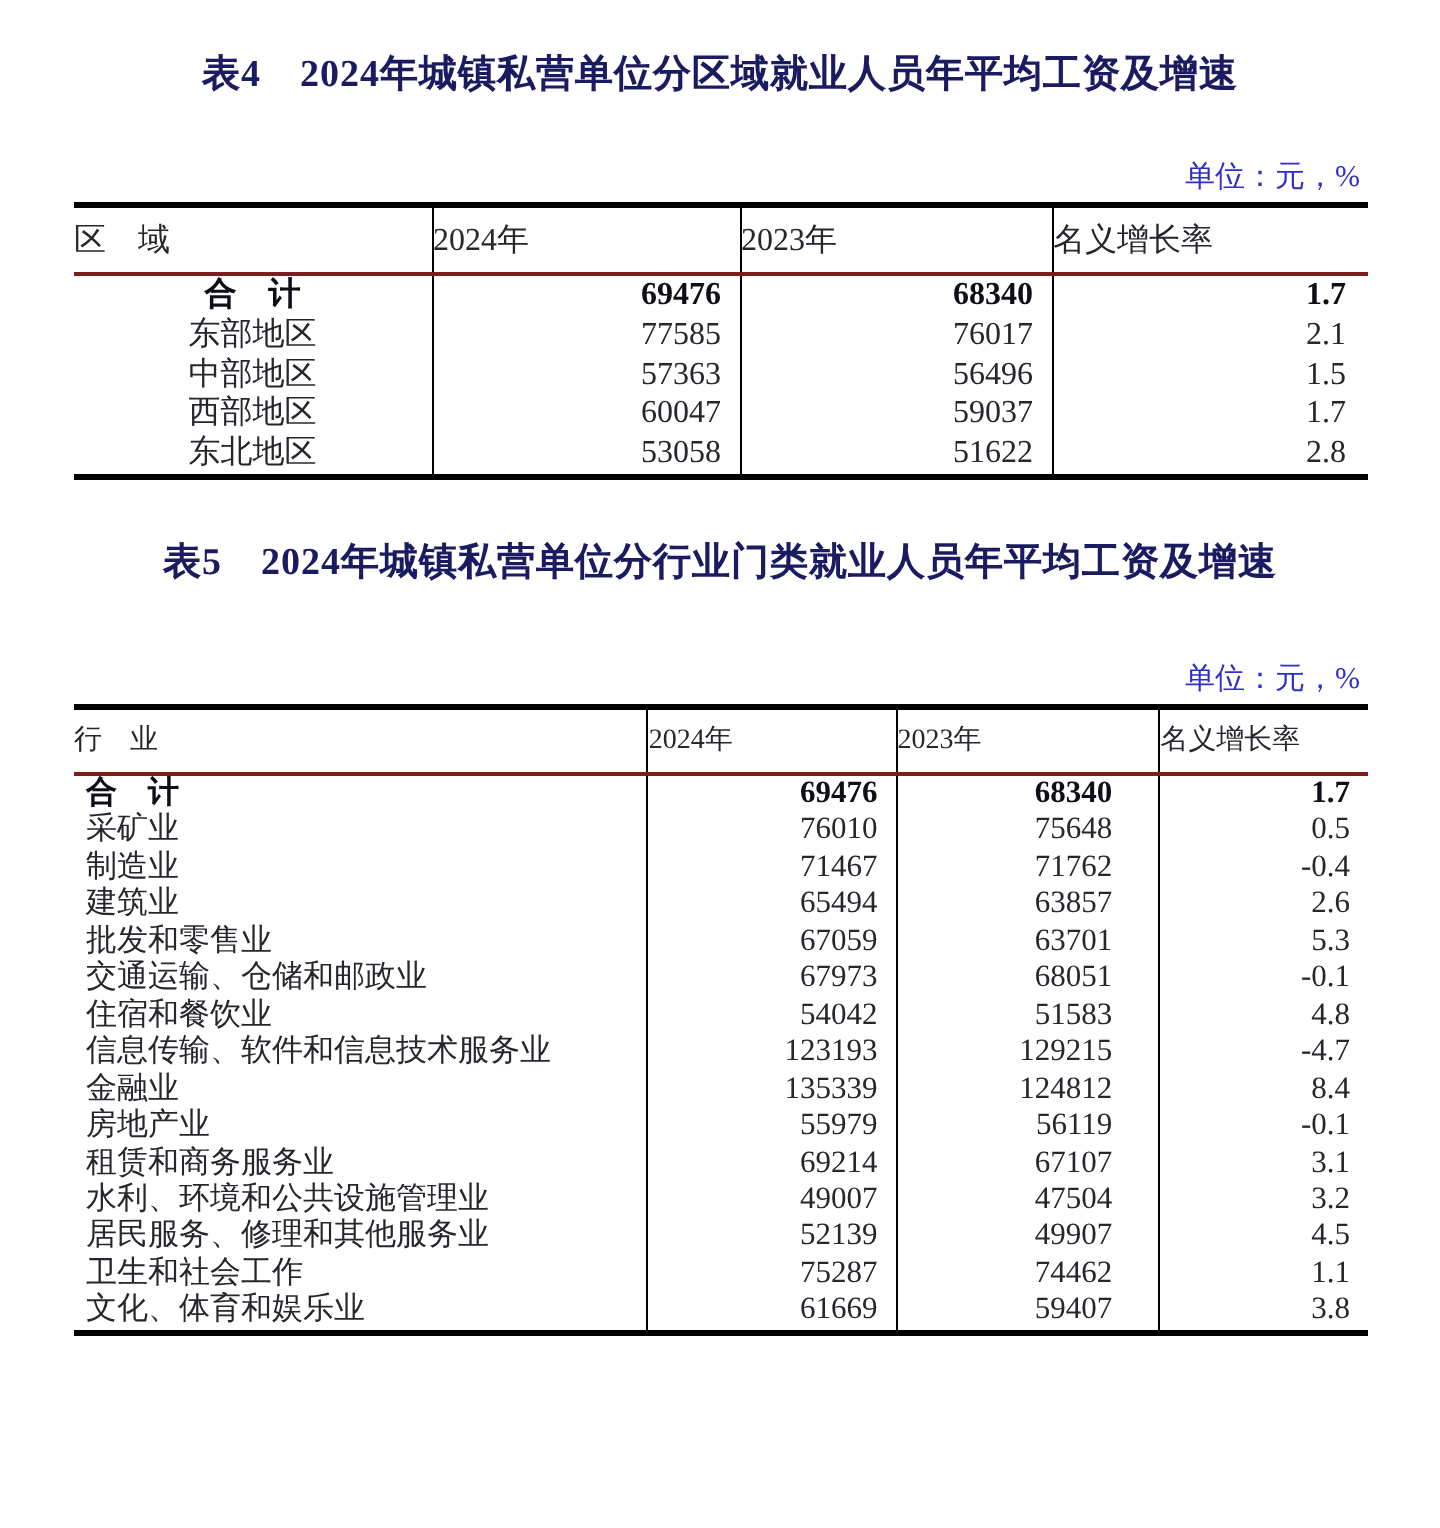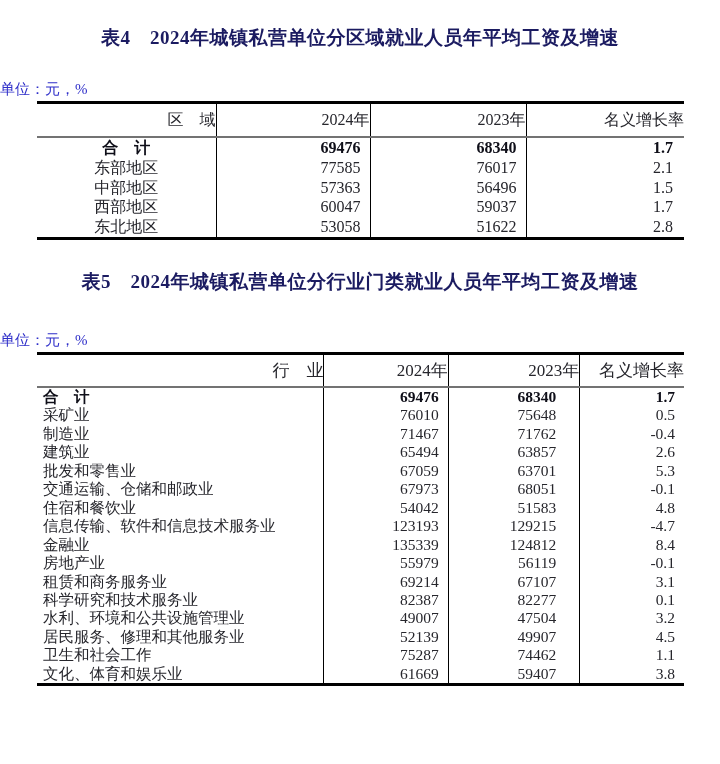--- a/index.html
+++ b/index.html
@@ -7,36 +7,36 @@
   .page { width:720px; height:764px; background:#ffffff; overflow:hidden; position:relative; }
 
   .tbl-title {
     margin:0; text-align:center;
     color:#1b1b61; font-size:19px; font-weight:bold;
     line-height:21px; letter-spacing:0.5px;
   }
   .sec4 .tbl-title { padding-top:27px; }
   .sec5 .tbl-title { margin-top:31px; }
 
-  .unit-line { text-align:left; margin:31px 40px 2px 0; line-height:19px; }
+  .unit-line { text-align:right; margin:31px 40px 2px 0; line-height:19px; }
   .sec5 .unit-line { margin-top:38px; }
   .unit { color:#2e2ec9; font-size:15px; }
 
   table.stat-table {
     width:647px; margin-left:37px;
     border-collapse:collapse; table-layout:fixed;
     border-top:3px solid #000; border-bottom:3px solid #000;
     color:#26262c;
   }
   .stat-table th {
-    font-weight:normal; border-bottom:2px solid #737373;
-    text-align:right; vertical-align:middle; padding:0;
+    font-weight:normal; border-bottom:2px solid #7f1d1d;
+    text-align:left; vertical-align:middle; padding:0;
   }
   .t4 th { height:32px; font-size:16px; }
-  .t5 th { height:31px; font-size:17px; }
+  .t5 th { height:31px; font-size:14px; }
   .stat-table th:not(:last-child),
   .stat-table td:not(:last-child) { border-right:1.5px solid #000; }
 
   .stat-table td { padding:0; vertical-align:middle; overflow:hidden; white-space:nowrap; }
   .t4 td { height:19.8px; line-height:19.8px; font-size:16px; }
   .t5 td { height:18.45px; line-height:18.45px; font-size:15.5px; }
 
   .t4 td.cell-label { text-align:center; }
   .t5 td.cell-label { text-align:left; padding-left:6px; }
   .stat-table td.cell-y2024 { text-align:right; padding-right:9px; }
@@ -188,26 +188,20 @@
             <td class="cell-y2023">56119</td>
             <td class="cell-growth">-0.1</td>
           </tr>
           <tr>
             <td class="cell-label">租赁和商务服务业</td>
             <td class="cell-y2024">69214</td>
             <td class="cell-y2023">67107</td>
             <td class="cell-growth">3.1</td>
           </tr>
           <tr>
-            <td class="cell-label">科学研究和技术服务业</td>
-            <td class="cell-y2024">82387</td>
-            <td class="cell-y2023">82277</td>
-            <td class="cell-growth">0.1</td>
-          </tr>
-          <tr>
             <td class="cell-label">水利、环境和公共设施管理业</td>
             <td class="cell-y2024">49007</td>
             <td class="cell-y2023">47504</td>
             <td class="cell-growth">3.2</td>
           </tr>
           <tr>
             <td class="cell-label">居民服务、修理和其他服务业</td>
             <td class="cell-y2024">52139</td>
             <td class="cell-y2023">49907</td>
             <td class="cell-growth">4.5</td>

